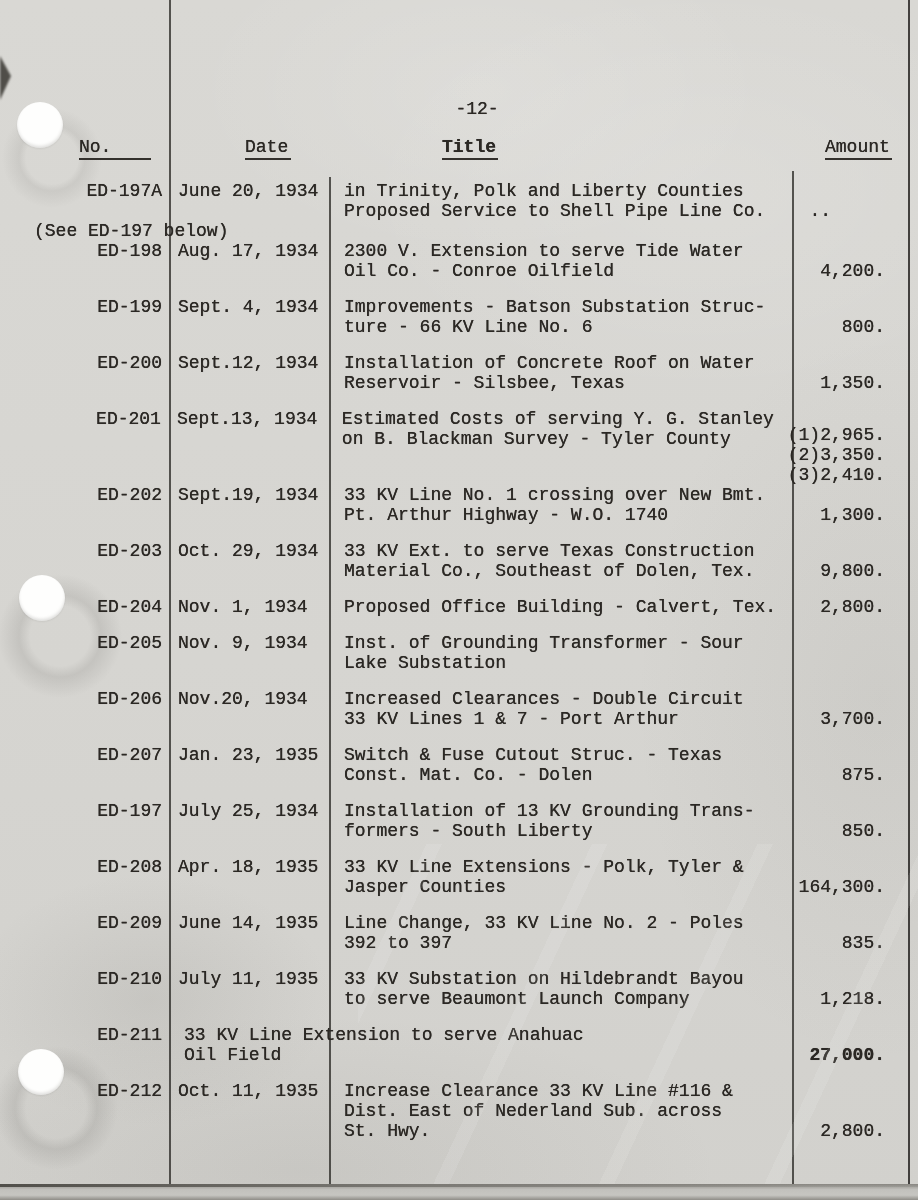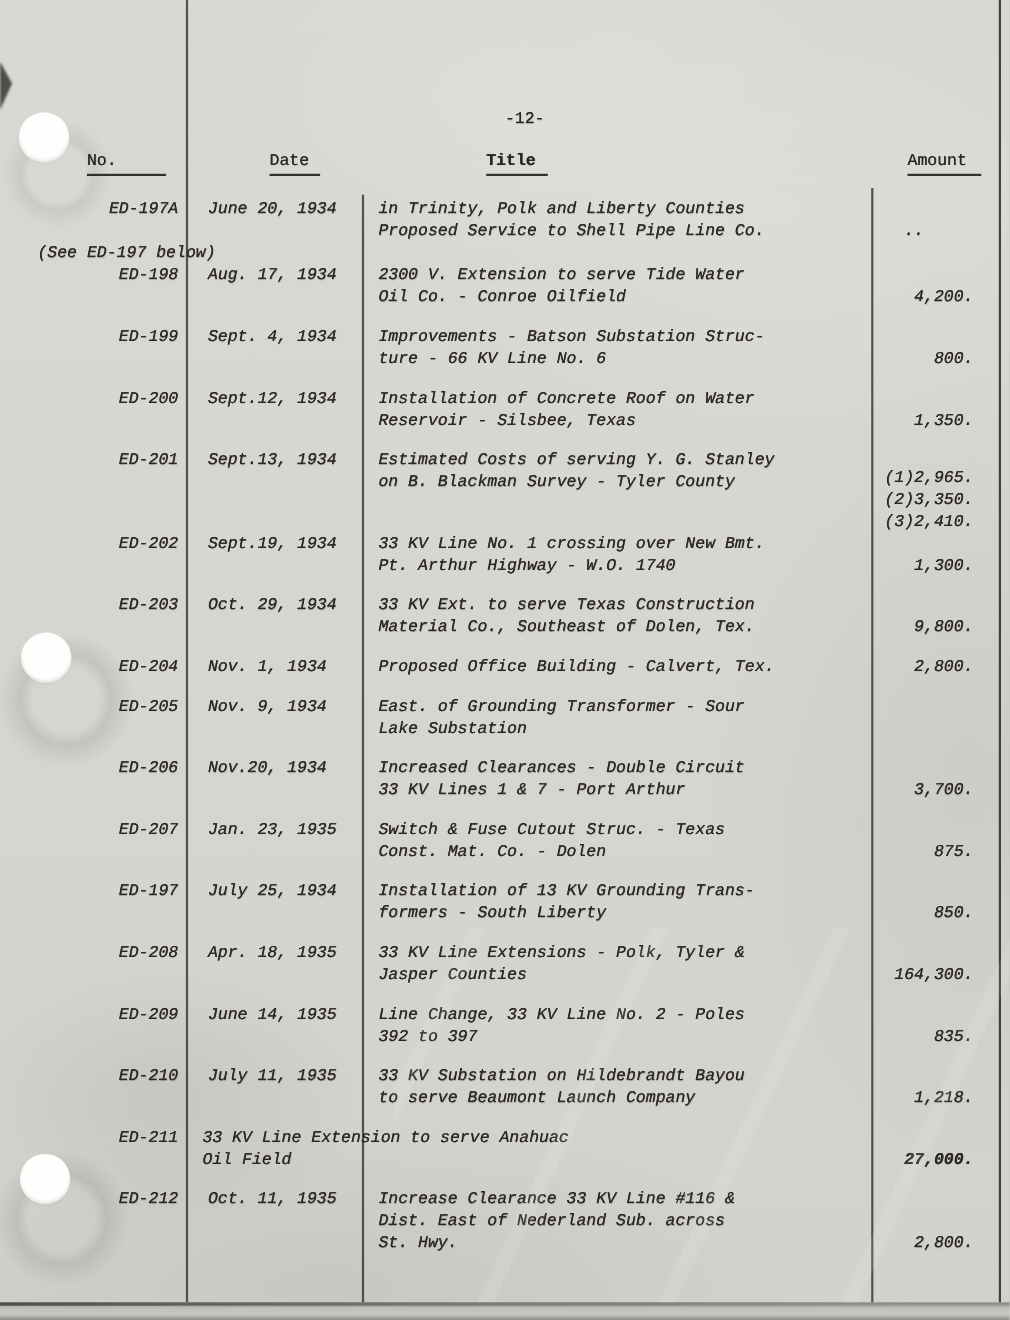--- a/index.html
+++ b/index.html
@@ -1,21 +1,21 @@
 <!DOCTYPE html>
 <html><head>
 <meta charset="utf-8">
 <style>
   html,body { margin:0; padding:0; background:#9a9894; }
   .page {
     position:relative;
     width:918px; height:1200px;
     overflow:hidden;
     font-family:"Liberation Mono","DejaVu Sans Mono",monospace;
-    font-size:15px; line-height:20px;
+    font-size:18px; line-height:20px;
     color:#2b2824;
     text-shadow:0 0 0.6px rgba(43,40,36,0.85), 0.3px 0.4px 0.7px rgba(43,40,36,0.3);
     background-color:#d6d5d1;
     background-image:
       radial-gradient(circle at 52px 158px, rgba(0,0,0,0) 26px, rgba(90,88,84,0.10) 33px, rgba(0,0,0,0) 50px),
       radial-gradient(circle at 60px 636px, rgba(0,0,0,0) 30px, rgba(90,88,84,0.14) 41px, rgba(0,0,0,0) 62px),
       radial-gradient(circle at 56px 1108px, rgba(0,0,0,0) 30px, rgba(90,88,84,0.14) 41px, rgba(0,0,0,0) 62px),
       radial-gradient(ellipse 260px 180px at 150px 1000px, rgba(108,106,100,0.12), rgba(0,0,0,0) 70%),
       radial-gradient(ellipse 500px 300px at 700px 190px, rgba(255,255,255,0.12), rgba(0,0,0,0) 70%),
       radial-gradient(ellipse 420px 240px at 480px 90px, rgba(255,255,255,0.13), rgba(0,0,0,0) 70%),
@@ -45,26 +45,26 @@
   .rule-v1 { left:169px; top:0;     height:1184px; }
   .rule-v2 { left:329px; top:177px; height:1007px; }
   .rule-v3 { left:792px; top:171px; height:1013px; }
   .rule-v4 { left:908px; top:0;     height:1184px; background:rgba(40,38,35,0.85); }
   .page-number { position:absolute; left:417px; top:99px; width:120px; text-align:center; }
   .hdr { position:absolute; top:137px; text-align:left; border-bottom:2px solid #33302c; padding-bottom:1px; white-space:pre; }
   .hdr-no     { left:79px;  width:72px; }
   .hdr-date   { left:245px; width:46px; }
   .hdr-title  { left:442px; width:56px;font-weight:bold; }
   .hdr-amount { left:801px; width:67px;margin-left:24px; }
-  .rows { position:absolute; left:0; top:181px; width:918px;font-style:italic; }
+  .rows { position:absolute; left:0; top:181px; width:918px; }
   .row { display:flex; margin-bottom:16px; min-height:20px; }
   .row.no-gap { margin-bottom:0; }
   .note-row { margin:0 0 0 34px; white-space:pre; }
   .col-no    { width:170px; text-align:right; padding-right:8px;  box-sizing:border-box; white-space:pre; }
-  .col-date  { width:160px; padding-left:19px;  box-sizing:border-box; white-space:pre; }
+  .col-date  { width:160px; padding-left:8px;  box-sizing:border-box; white-space:pre; }
   .col-title { width:463px; padding-left:14px; box-sizing:border-box; }
   .tline { white-space:pre; }
   .col-amount { flex:1; padding-right:33px; box-sizing:border-box;
                 display:flex; flex-direction:column; justify-content:flex-end; }
   .amt-lines { display:flex; flex-direction:column; align-items:flex-end; }
   .amt-lines.amt-multi { transform:translateY(16px); }
   .aline { white-space:pre; }
   .aline.bold { font-weight:bold; }
   .bottom-band {
     position:absolute; left:0; bottom:0; width:918px; height:16px;
@@ -207,21 +207,21 @@
       <div class="amt-lines">
             <div class="aline">2,800.</div>
           </div>
     </div>
   </div>
 
   <div class="row">
     <div class="col-no">ED-205</div>
     <div class="col-date">Nov. 9, 1934</div>
     <div class="col-title">
-          <div class="tline">East. of Grounding Transformer - Sour</div>
+          <div class="tline">Inst. of Grounding Transformer - Sour</div>
           <div class="tline">Lake Substation</div>
         </div>
     <div class="col-amount">
       <div class="amt-lines"></div>
     </div>
   </div>
 
   <div class="row">
     <div class="col-no">ED-206</div>
     <div class="col-date">Nov.20, 1934</div>

